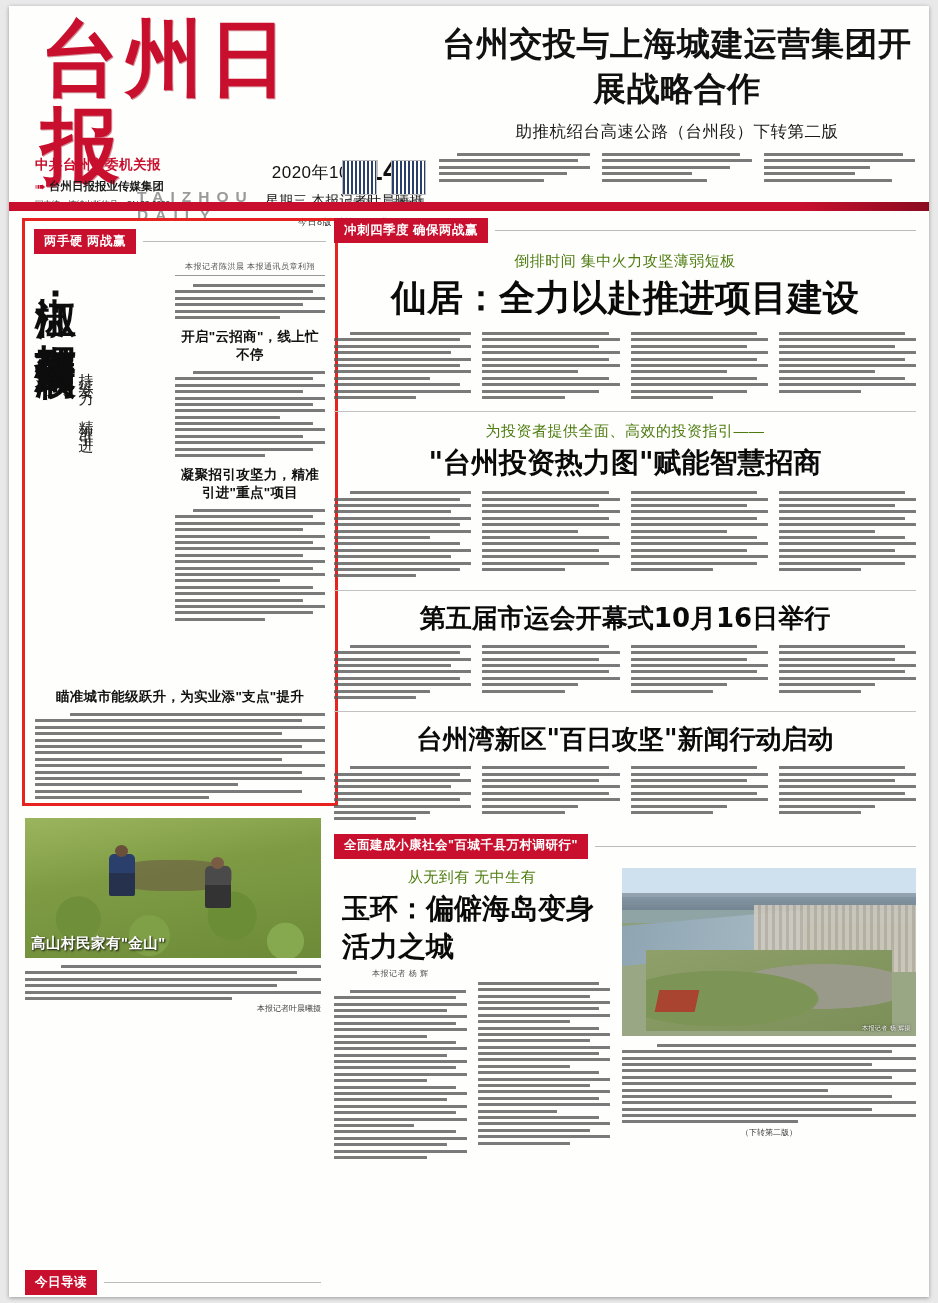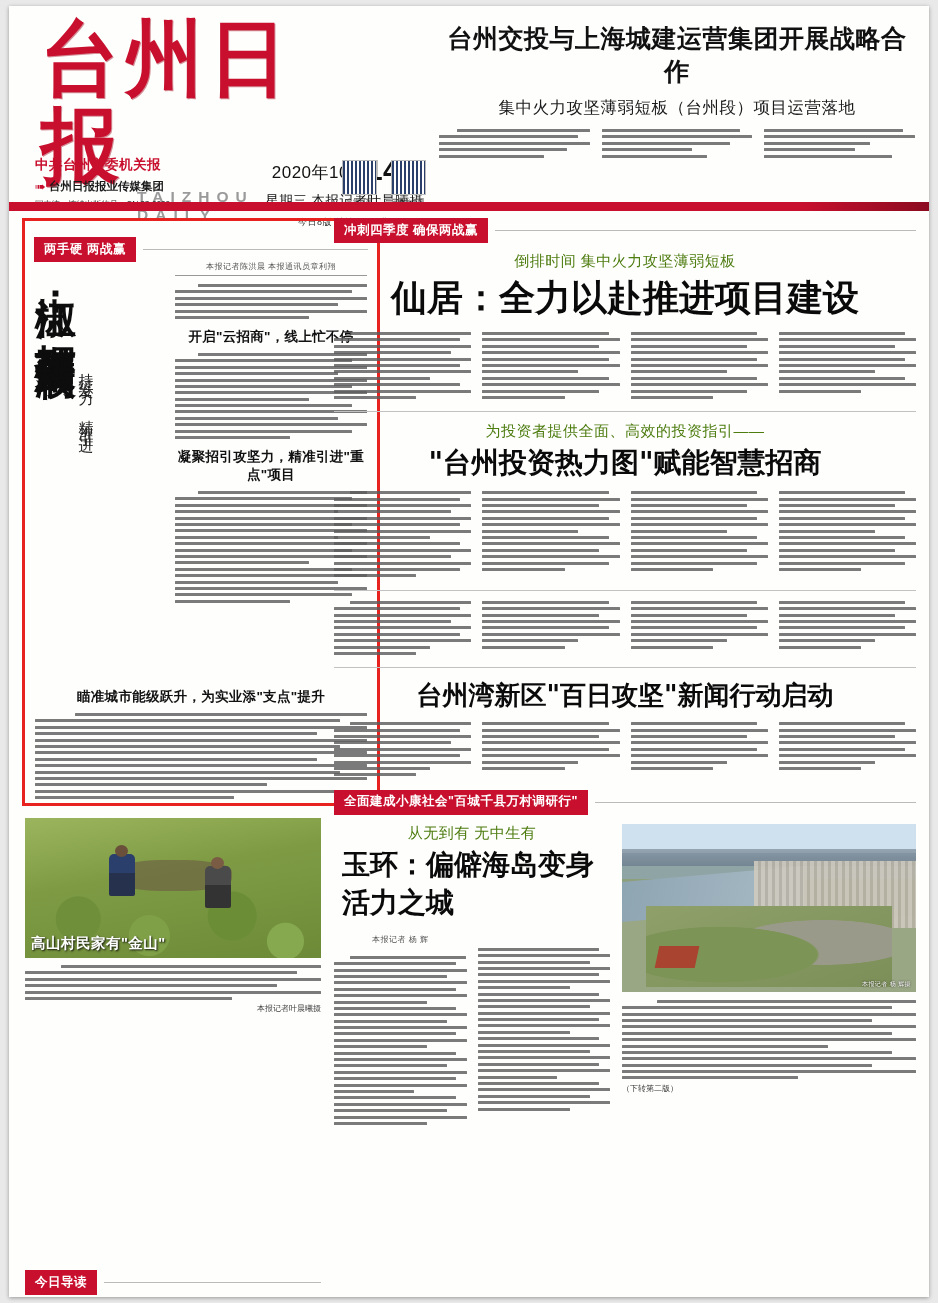--- a/index.html
+++ b/index.html
@@ -54,21 +54,21 @@
     background:
       repeating-linear-gradient(90deg,#2b3f6b 0 2px,#fff 2px 4px),
       repeating-linear-gradient(0deg,rgba(200,16,46,.55) 0 3px,rgba(255,255,255,.5) 3px 6px);
     border: 1px solid #bbb;
   }
   .qrlabel { font-size: 6px; color: #444; margin-top: 2px; letter-spacing: .5px; }
 
   
   .mh-lead { position: absolute; left: 430px; top: 16px; right: 14px; }
   .mh-lead h1 {
-    font-size: 25px; font-weight: 700; color: #111; text-align: center;
+    font-size: 33px; font-weight: 700; color: #111; text-align: center;
     letter-spacing: .5px; font-family: "DejaVu Sans", sans-serif;
   }
   .mh-lead h2 {
     font-size: 16.5px; font-weight: 500; color: #1a1a1a; text-align: center;
     margin-top: 9px; letter-spacing: .5px;
   }
   .mh-lead-cols { display: flex; gap: 12px; margin-top: 10px; }
   .mh-lead-cols .c { flex: 1; }
 
   .red-band {
@@ -92,22 +92,22 @@
   
   .sec-tag { display: flex; align-items: center; margin-bottom: 9px; }
   .sec-tag .lbl {
     background: #c8102e; color: #fff; font-size: 12.5px; font-weight: 700;
     padding: 3.5px 10px 4.5px; letter-spacing: .5px; white-space: nowrap;
   }
   .sec-tag .rule { flex: 1; height: 1px; background: #bbb; margin-left: 7px; }
 
   
   .left-col {
-    position: absolute; left: 13px; top: 0; width: 358px; height: 588px;
-    border: 3px solid #e8231f; padding: 16px 9px 6px;
+    position: absolute; left: 13px; top: 0; width: 316px; height: 588px;
+    border: 3px solid #e8231f; padding: 8px 9px 6px;
   }
   .vert-head { position: absolute; left: 10px; top: 44px; height: 520px; display: flex; }
   .vtitle {
     writing-mode: vertical-rl; text-orientation: upright;
     font-size: 41px; font-weight: 700; color: #0d0d0d;
     letter-spacing: 2px; line-height: 1.0;
     font-family: "DejaVu Sans", sans-serif;
     height: 100%;
   }
   .vsub {
@@ -189,23 +189,23 @@
       background: repeating-linear-gradient(90deg, #cfcabf 0 4px, #b7b2a6 4px 7px); opacity:.9; }
   .aerial .field { position:absolute; left:8%; bottom:3%; width:84%; height:48%;
       background: radial-gradient(ellipse at 30% 60%, #7d9457 0 40%, transparent 41%),
                   radial-gradient(ellipse at 72% 45%, #9a9a8a 0 35%, transparent 36%),
                   linear-gradient(160deg,#8fa06a,#7c8f58); }
   .aerial .roof { position:absolute; left:12%; bottom:14%; width:40px; height:22px;
       background:#a8442f; transform: skewX(-12deg); }
   .aerial .cred { position:absolute; right:5px; bottom:3px; font-size:6px; color:#fff;
       text-shadow:0 0 2px #000; letter-spacing:.4px; }
   .bs-right .txt { margin-top: 8px; }
-  .cols2 { display: flex; gap: 11px; margin-top: 12px; }
+  .cols2 { display: flex; gap: 11px; margin-top: 2px; }
   .cols2 .c { flex: 1; }
-  .cont-note { font-size: 8px; color: #333; text-align: left; margin-top: 4px; }
+  .cont-note { font-size: 8px; color: #333; text-align: center; margin-top: 4px; }
 </style>
 </head>
 <body>
 
 <div class="page">
 
   <div class="masthead">
 
     <div class="logo-wrap">
       <div class="logo-cn">台州日报</div>
@@ -235,21 +235,21 @@
         <div class="qrlabel">台州日报</div>
       </div>
       <div class="qrbox">
         <div class="qr"></div>
         <div class="qrlabel">中国台州网</div>
       </div>
     </div>
 
     <div class="mh-lead">
       <h1>台州交投与上海城建运营集团开展战略合作</h1>
-      <h2>集中火力攻坚薄弱短板（台州段）项目运营落地</h2>
+      <h2>助推杭绍台高速公路（台州段）下转第二版</h2>
       <div class="mh-lead-cols">
         <div class="c">
             <div class="txt">
           <i class="ind"></i>
               <i class="s92"></i>
               <i></i>
               <i class="s85"></i>
               <i class="s70"></i>
             </div>
           </div>
@@ -535,20 +535,21 @@
                 <i class="s92"></i>
                 <i class="s60"></i>
               </div>
             </div>
         </div>
       </div>
 
       <div class="hr-thin"></div>
 
       <div class="story">
+        <div class="headline h-md">第五届市运会开幕式10月16日举行</div>
         <div class="cols4">
           <div class="c">
               <div class="txt">
             <i class="ind"></i>
                 <i class="s92"></i>
                 <i></i>
                 <i class="s85"></i>
                 <i></i>
                 <i class="s92"></i>
                 <i></i>

